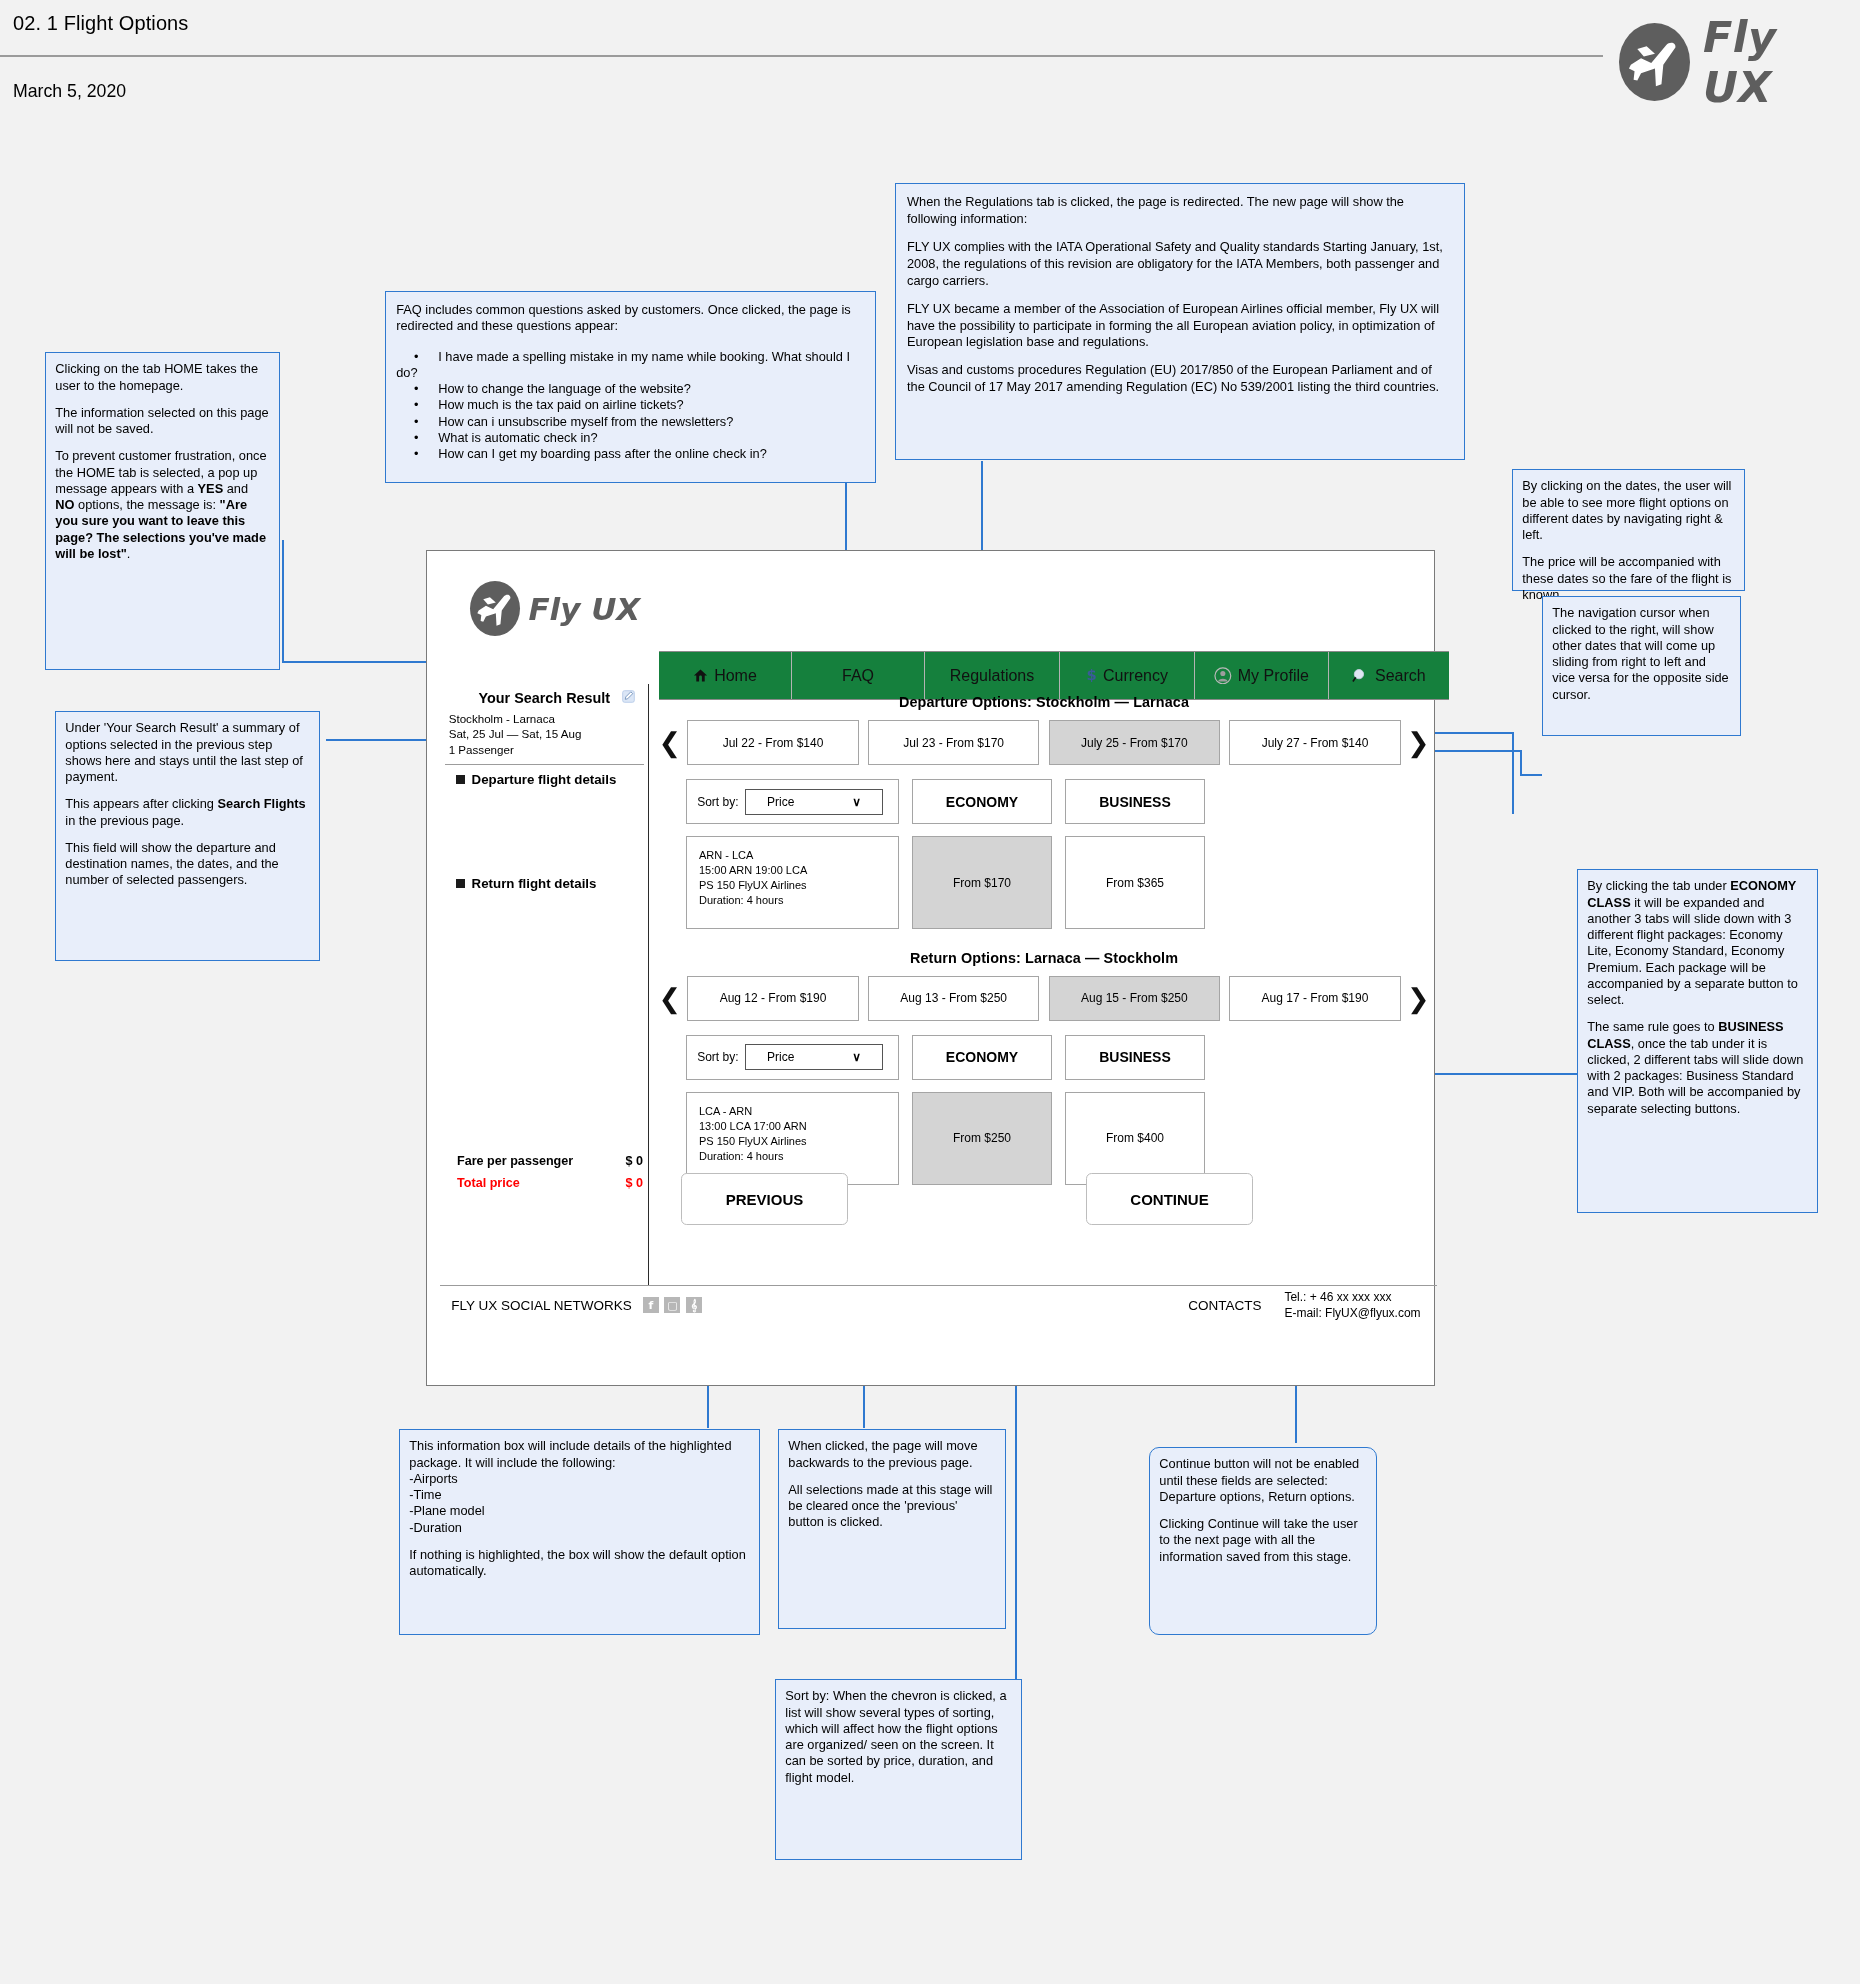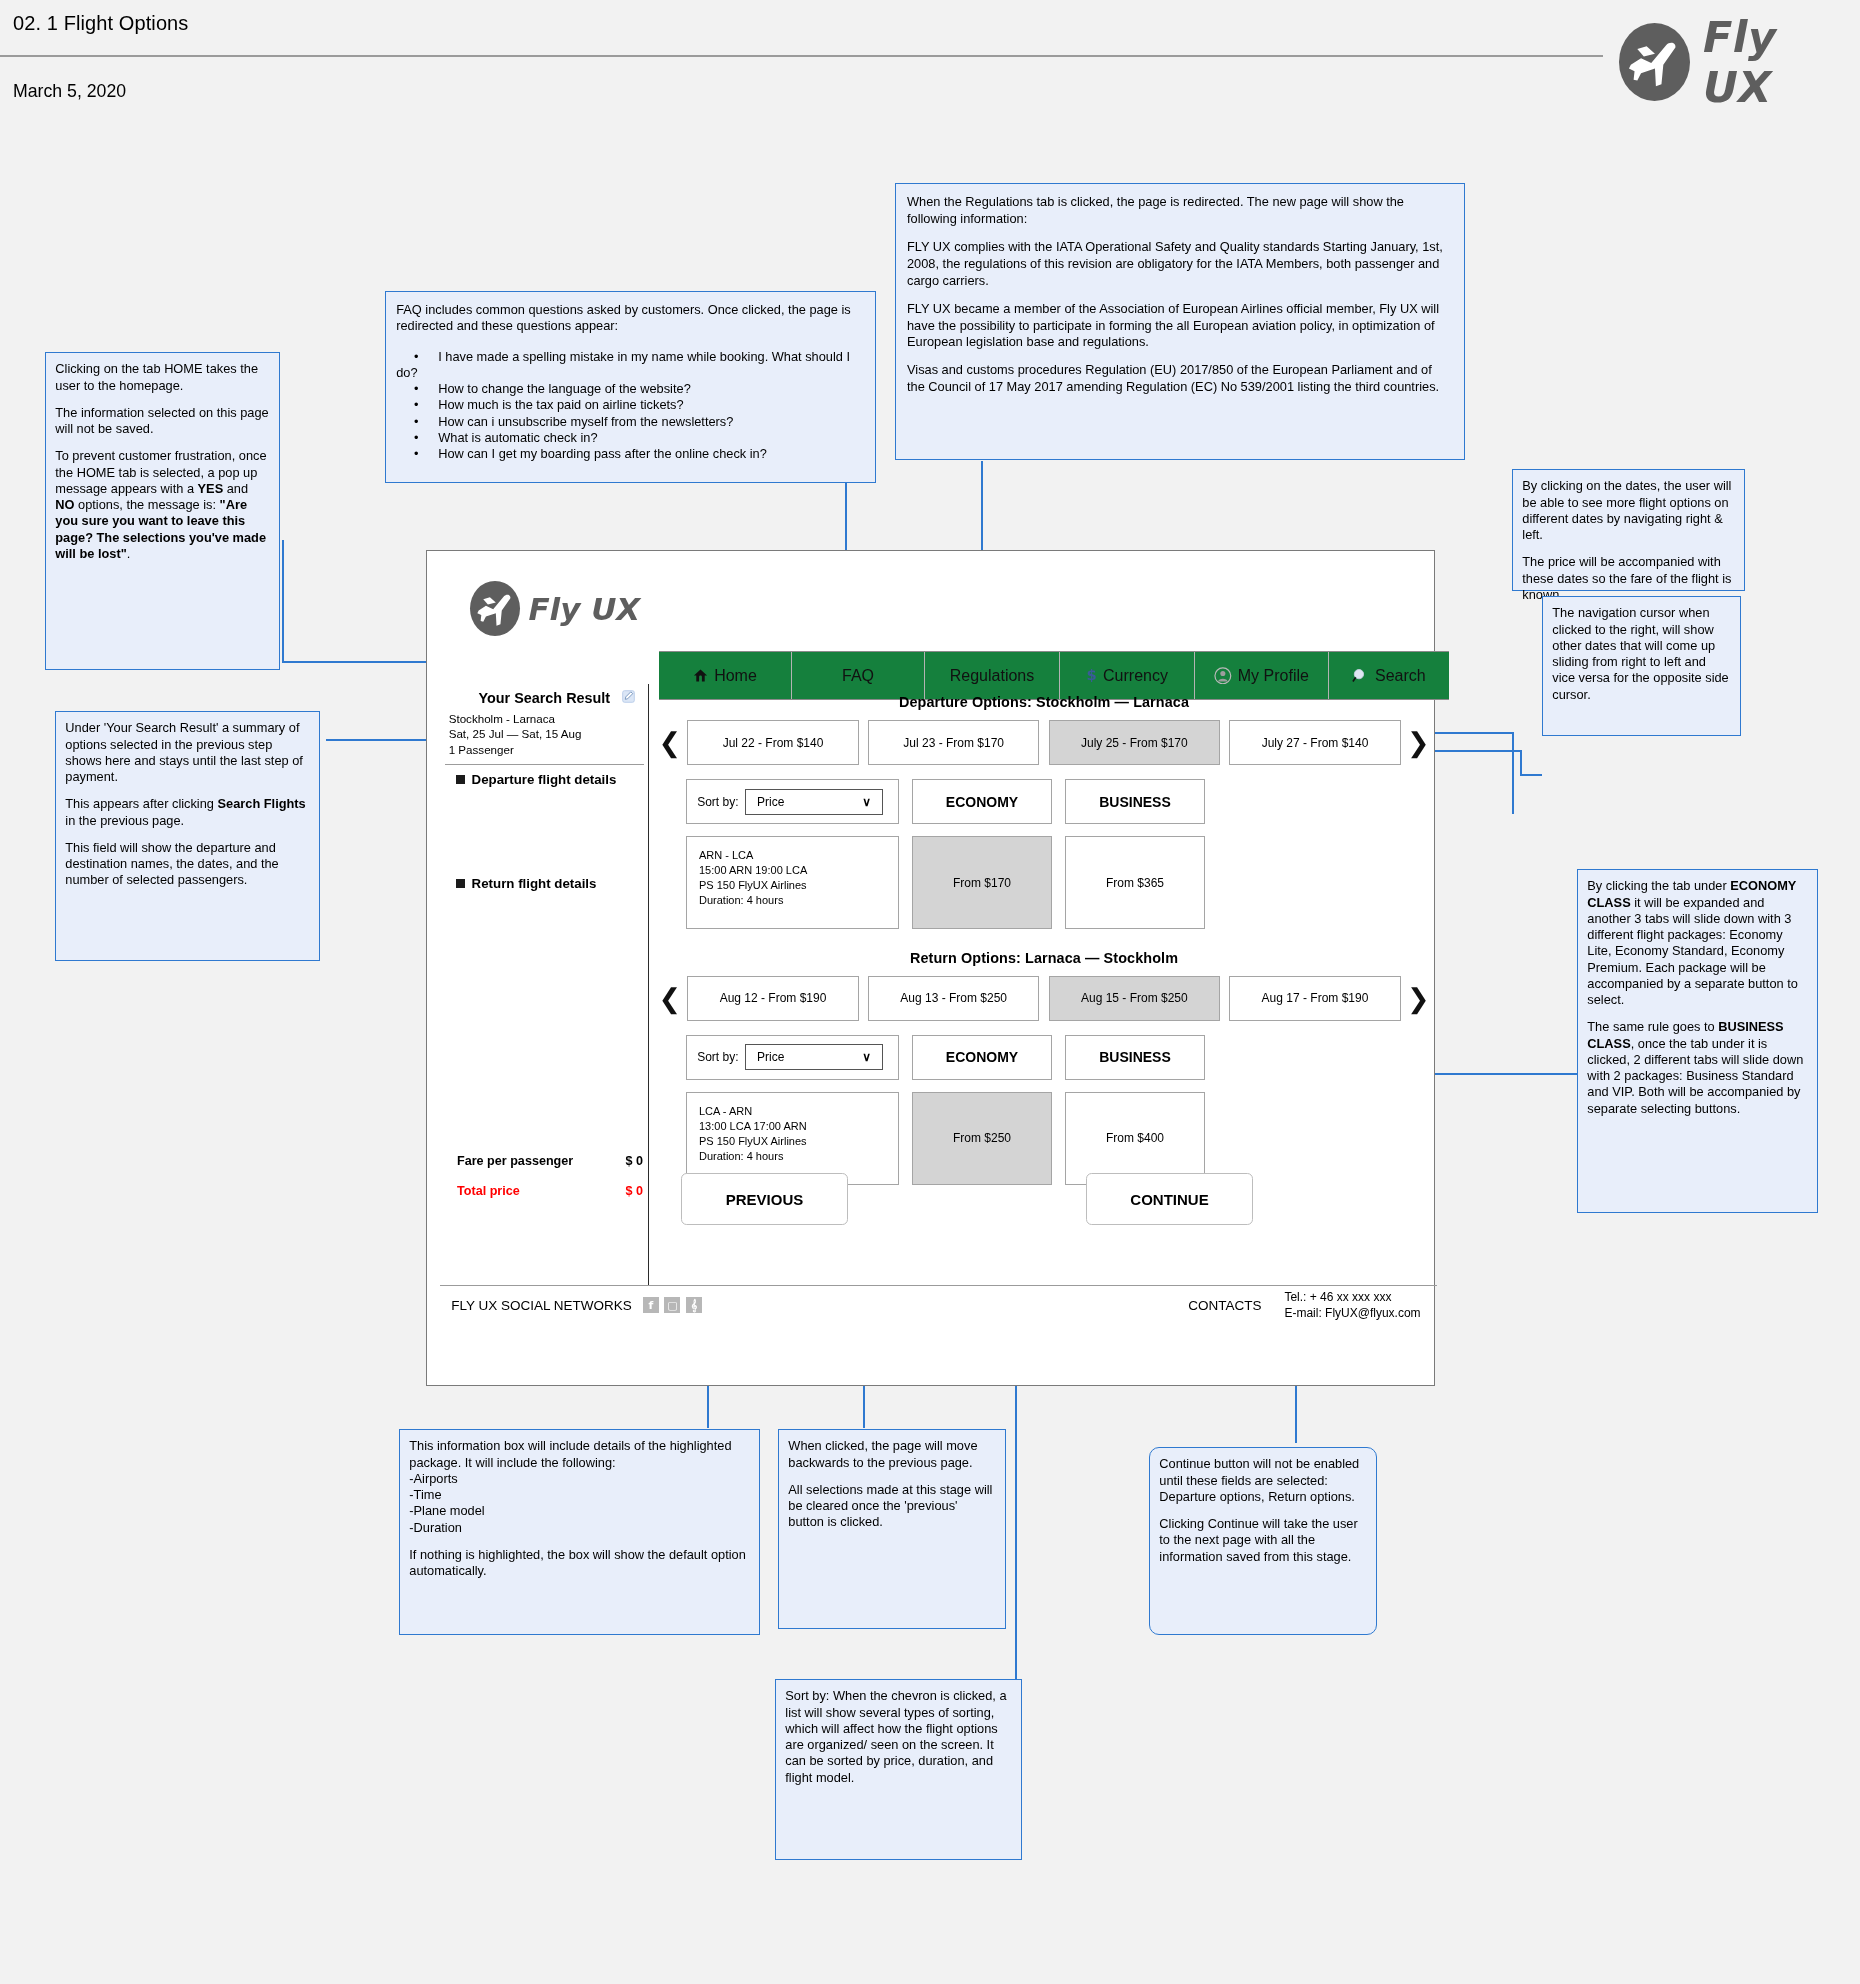--- a/index.html
+++ b/index.html
@@ -130,21 +130,21 @@
     position: absolute; left: 16px;
     display: flex; align-items: center; gap: 6.5px;
     font-size: 13.3px; font-weight: bold;
   }
   .sr-sec .sq { width: 8.8px; height: 8.8px; background: #1b1b1b; }
   .sr-dep { top: 88px; }
   .sr-ret { top: 192px; }
 
   .fares { position: absolute; left: 16.7px; top: 470px; width: 186px; font-size: 12.6px; }
   .fare-row { display: flex; justify-content: space-between; font-weight: bold; text-align: right; }
-  .fare-row.total { margin-top: 16px; color: #ff0000; }
+  .fare-row.total { margin-top: 8px; color: #ff0000; }
 
   
   .pane { position: absolute; left: 222px; top: 0; width: 782px; }
   .sec-head {
     text-align: center; font-size: 14.4px; font-weight: bold;
     margin-top: 10px; letter-spacing: 0.1px;
   }
   .date-row {
     display: flex; align-items: center; gap: 0;
     margin-top: 10.2px; padding: 0 3.7px;
@@ -163,21 +163,21 @@
 
   .tab-row { display: flex; margin-top: 14px; padding: 0 31px 0 33px; gap: 13px; }
   .sortbox {
     width: 213px; height: 45px; border: 0.9px solid #a5a5a5;
     display: flex; align-items: center; padding-left: 10.2px; gap: 6.5px;
     font-size: 12px; background: #fff;
   }
   .select {
     width: 138px; height: 26px; border: 0.9px solid #555;
     display: flex; align-items: center; justify-content: space-between;
-    padding: 0 11px; font-size: 12px; background: #fff;
+    padding: 0 21px; font-size: 12px; background: #fff;
   }
   .select .chev { font-size: 12px; font-weight: bold; }
   .class-tab {
     width: 140px; height: 45px; border: 0.9px solid #a5a5a5;
     display: flex; align-items: center; justify-content: center;
     font-size: 14px; font-weight: bold; background: #fff;
   }
 
   .card-row { display: flex; margin-top: 12px; padding: 0 31px 0 33px; gap: 13px; }
   .info-card {

